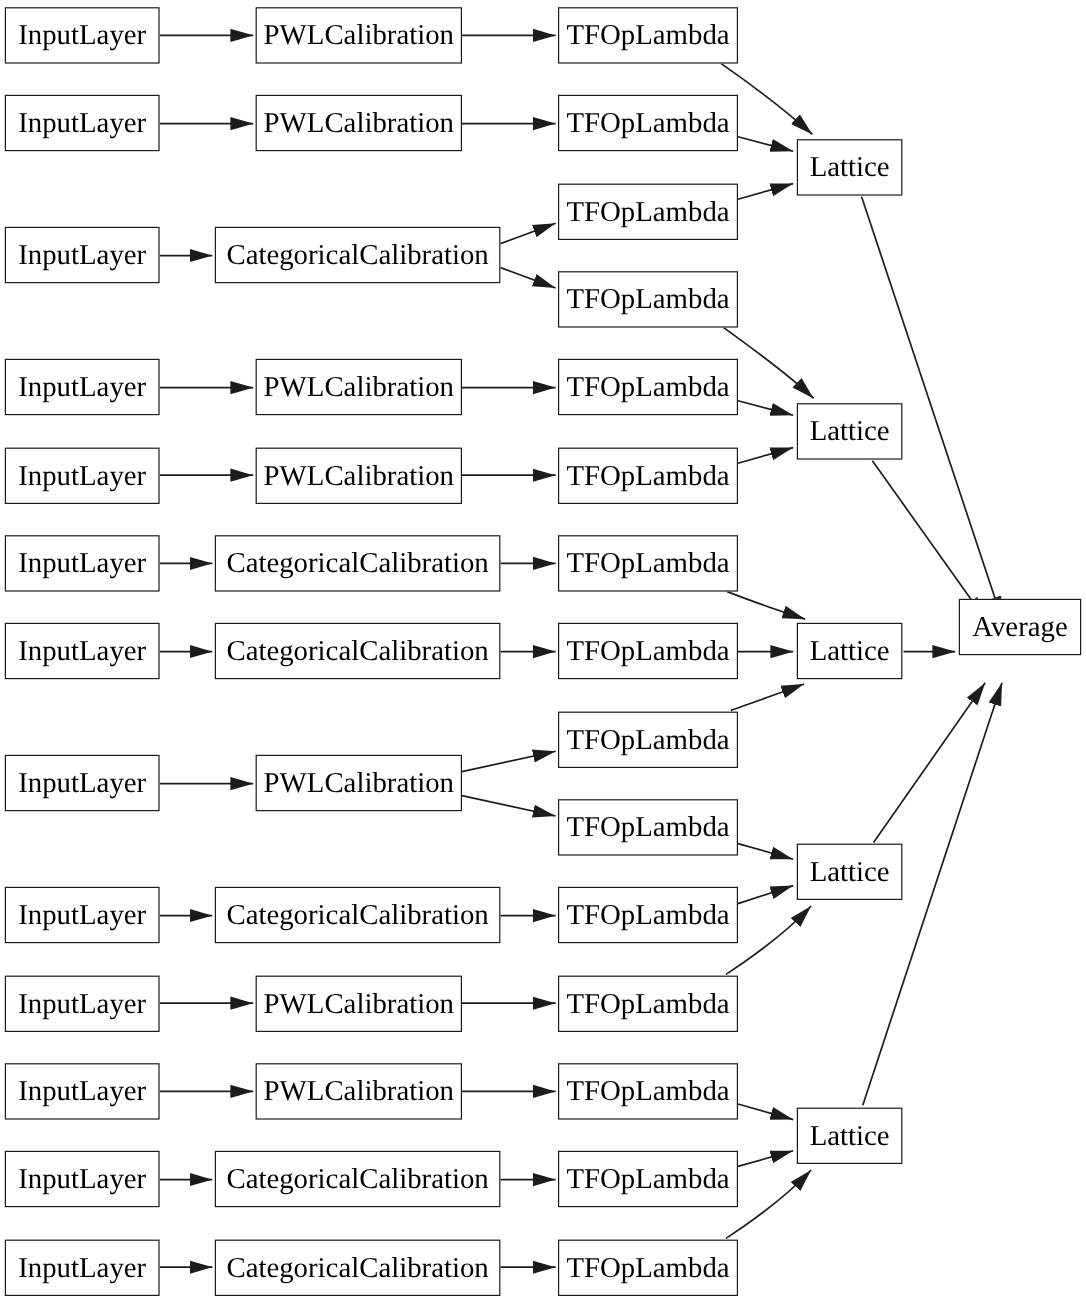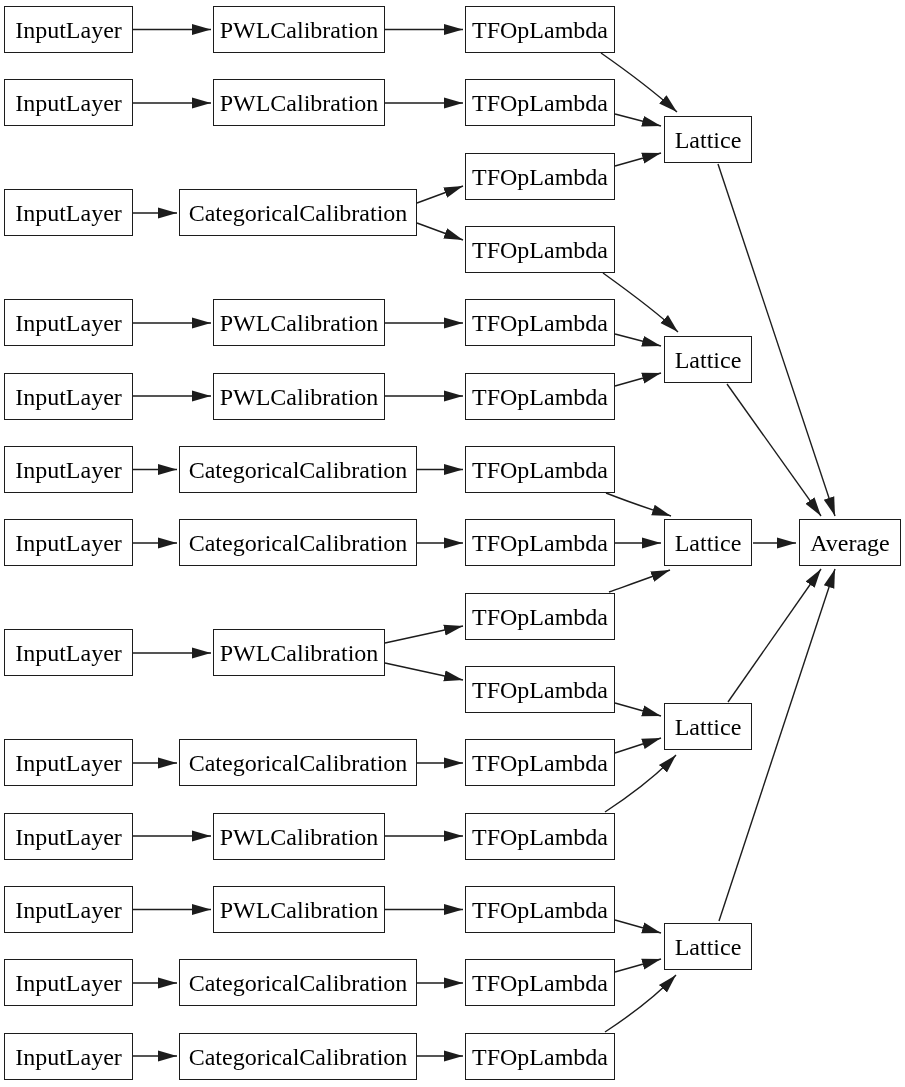--- a/index.html
+++ b/index.html
@@ -144,15 +144,15 @@
   <div class="node" style="left:465px;top:886px;width:150px">TFOpLambda</div>
   <div class="node" style="left:465px;top:959px;width:150px">TFOpLambda</div>
   <div class="node" style="left:465px;top:1033px;width:150px">TFOpLambda</div>
 
   <div class="node" style="left:664px;top:116px;width:88px">Lattice</div>
   <div class="node" style="left:664px;top:336px;width:88px">Lattice</div>
   <div class="node" style="left:664px;top:519px;width:88px">Lattice</div>
   <div class="node" style="left:664px;top:703px;width:88px">Lattice</div>
   <div class="node" style="left:664px;top:923px;width:88px">Lattice</div>
 
-  <div class="node" style="left:799px;top:519px;width:102px">Average</div>
+  <div class="node" style="left:799px;top:499px;width:102px">Average</div>
 
 </div>
 
 </body></html>

